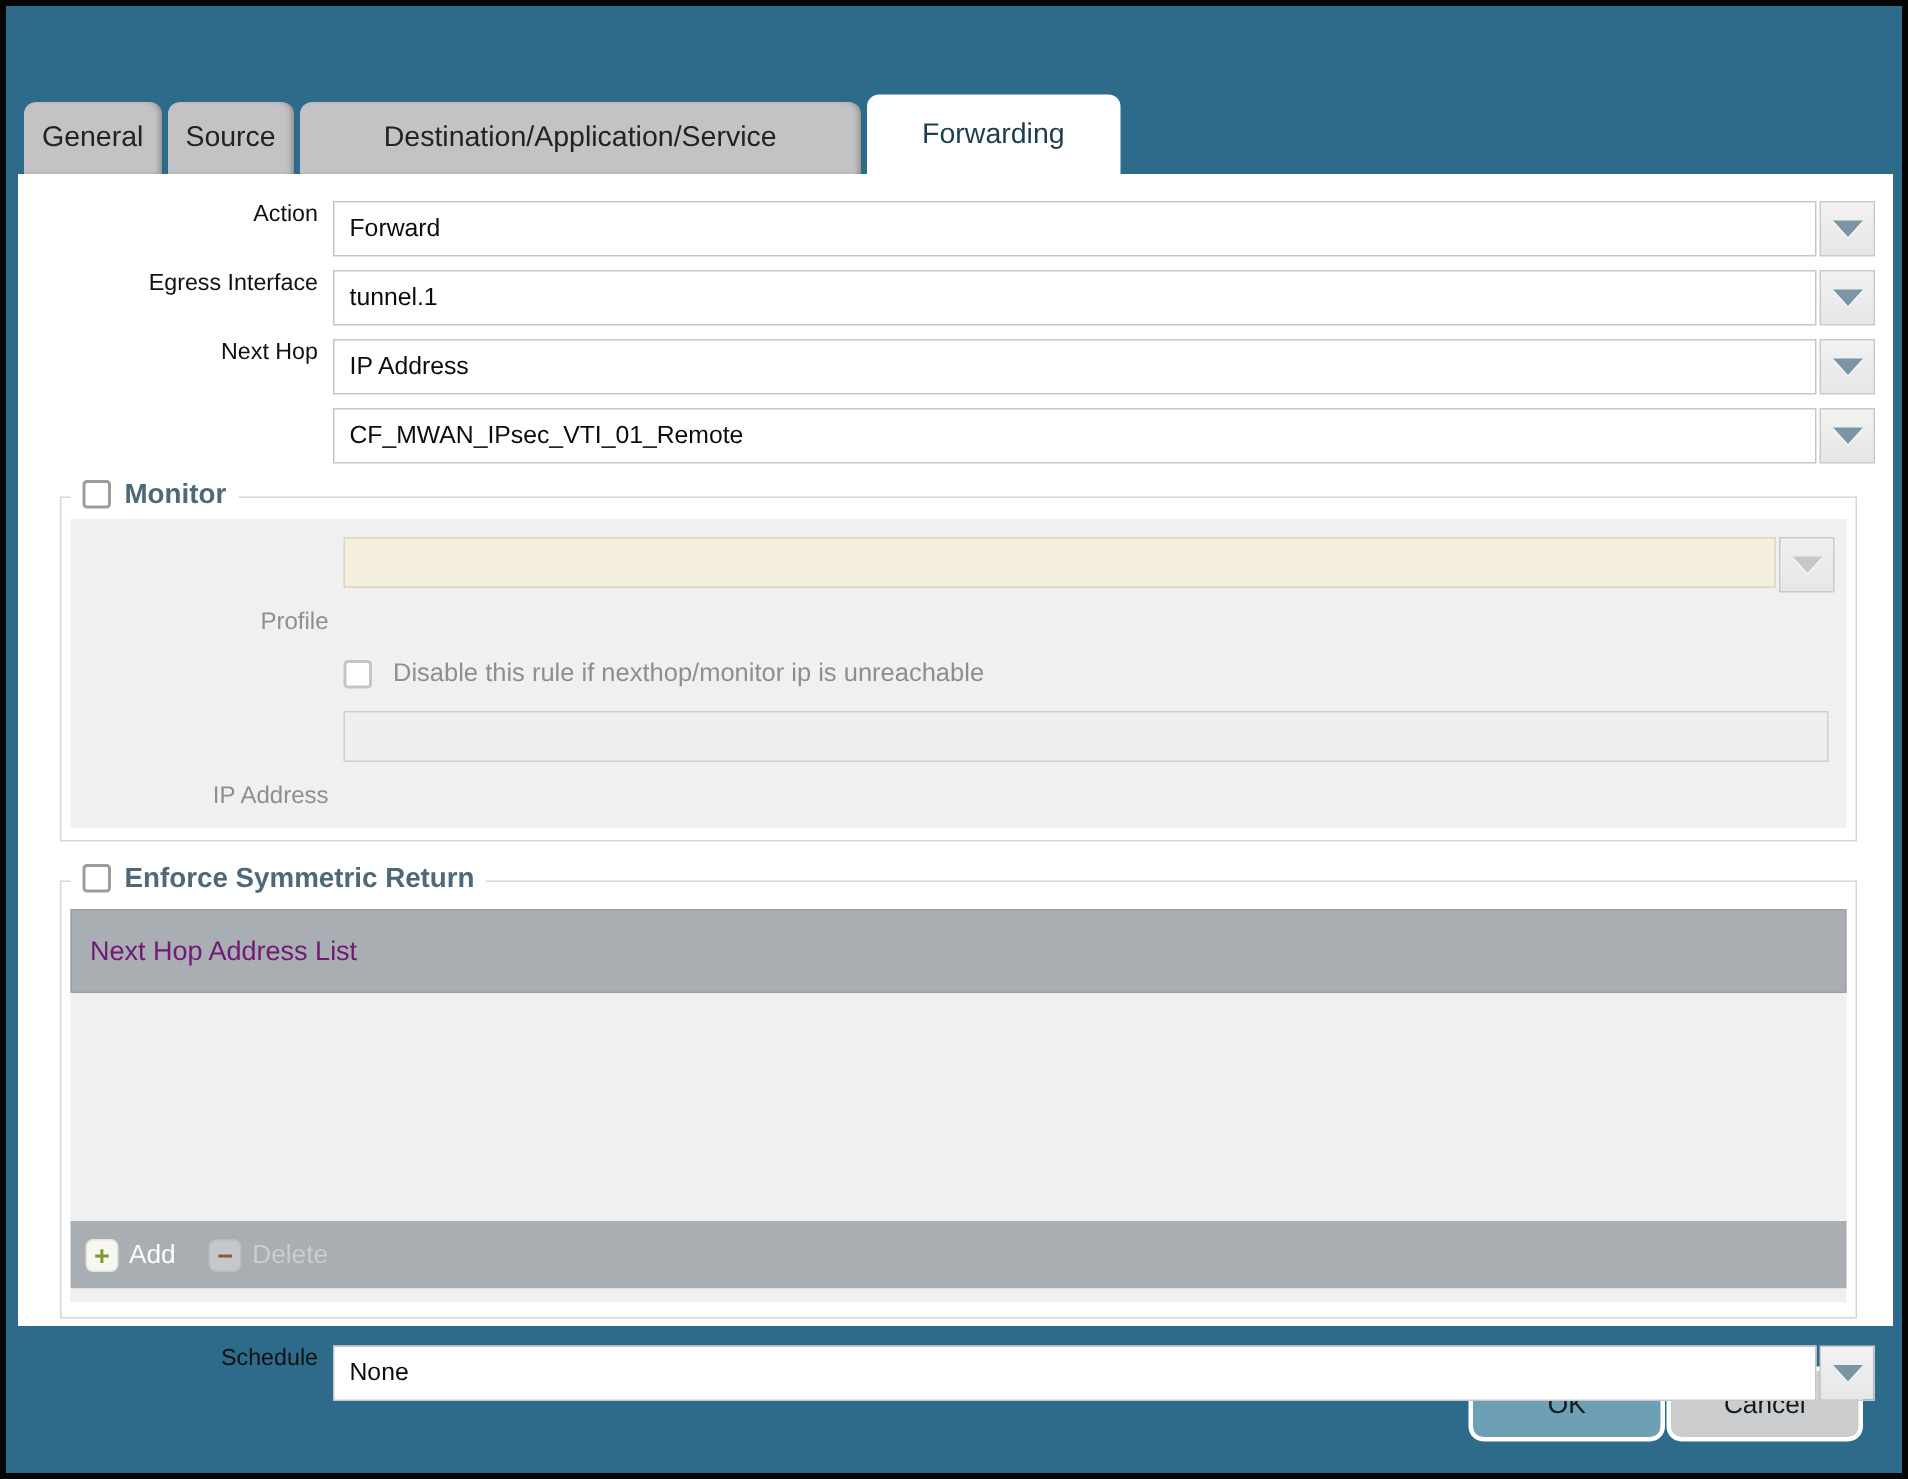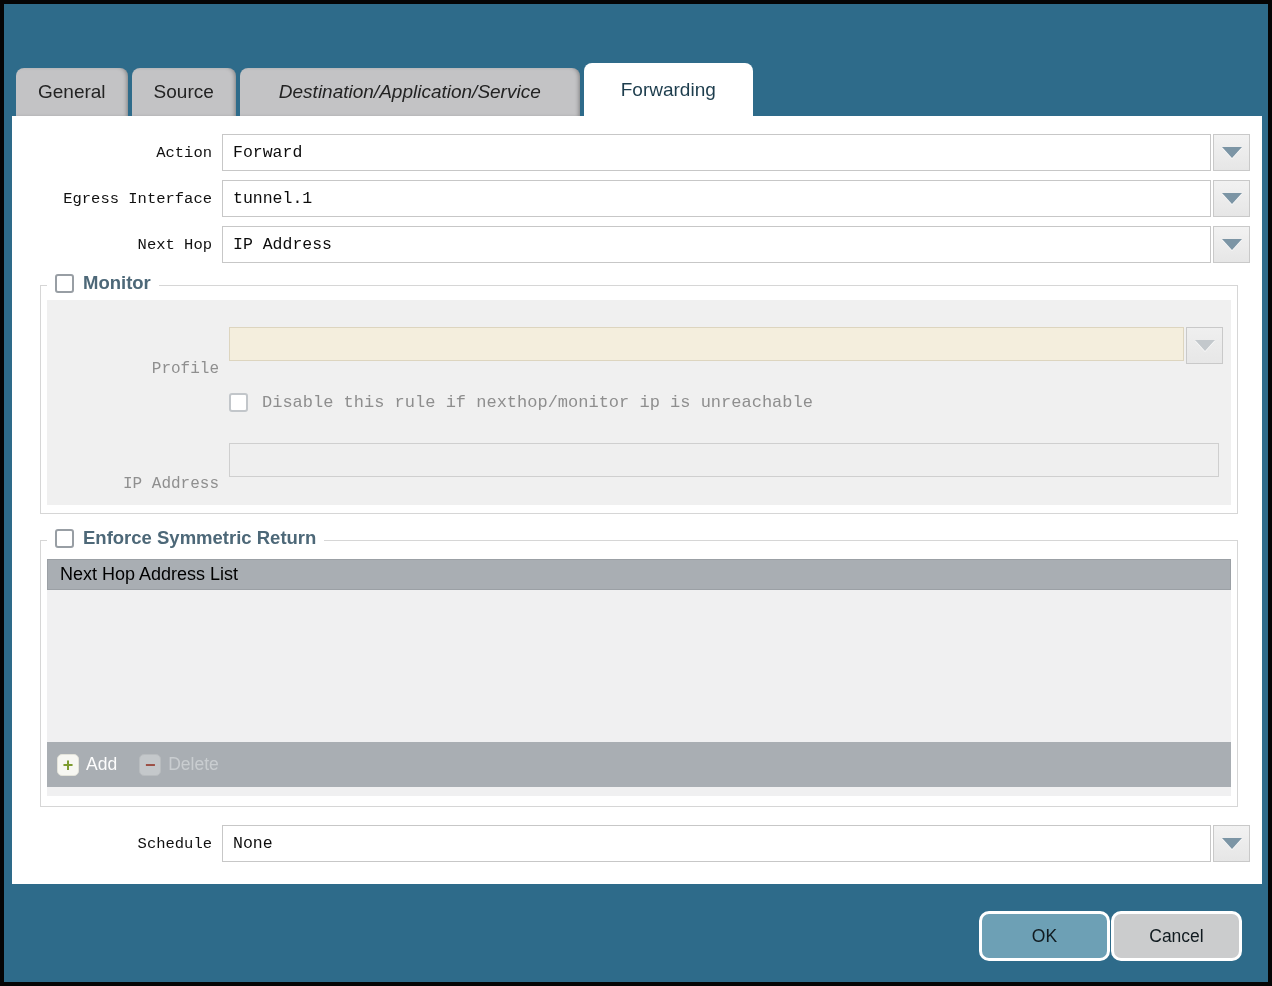--- a/index.html
+++ b/index.html
@@ -20,33 +20,33 @@
     background:radial-gradient(circle at 35% 30%, #bcdcef 0%, #5e9cc0 55%, #3a7ba3 100%);
     border:2px solid #ddeef8;color:#fff;font-weight:bold;font-size:16px;
     display:flex;align-items:center;justify-content:center;cursor:pointer;
     box-shadow:0 0 4px rgba(255,255,255,.5);
   }
   
   .tabstrip{position:absolute;left:12px;top:59px;height:53px;display:flex;align-items:flex-end;gap:4px;z-index:2;}
   .tab{
     height:48px;background:#c3c3c5;color:#232323;border-radius:8px 8px 0 0;
     display:flex;align-items:center;justify-content:center;font-size:19px;
-    padding:0 22px;box-sizing:border-box;cursor:pointer;
+    padding:0 12px;box-sizing:border-box;cursor:pointer;
     box-shadow:inset -3px 0 4px -2px rgba(0,0,0,.35);
   }
-  .tab.wide{padding:0 39px;font-style:italic;}
+  .tab.wide{padding:0 56px;}
   .tab.active{
     height:53px;background:#ffffff;color:#1d3d4d;box-shadow:none;padding:0 37px;
   }
   
   .content{
     position:absolute;left:8px;right:6px;top:112px;height:768px;background:#fff;
     box-sizing:border-box;padding:18px 12px 0 0;z-index:1;
   }
-  .row{display:flex;align-items:center;margin-bottom:9px;font-family:Liberation Mono, monospace;}
+  .row{display:flex;align-items:flex-start;margin-bottom:9px;}
   .row-label{width:200px;text-align:right;padding-right:10px;font-size:15.5px;color:#111;flex:none;}
   .combo{flex:1;display:flex;height:37px;box-sizing:border-box;}
   .combo-value{
     flex:1;border:1px solid #c7c7c7;background:#fff;display:flex;align-items:center;
     padding-left:10px;font-size:16.5px;color:#0c0c0c;box-sizing:border-box;
   }
   .combo-btn{
     width:37px;margin-left:2px;border:1px solid #c9c9c9;box-sizing:border-box;
     background:linear-gradient(#f2f2f2,#e6e6e6);
     display:flex;align-items:center;justify-content:center;cursor:pointer;flex:none;
@@ -74,22 +74,22 @@
   .panel .row-label{width:172px;color:#8f8f8f;font-size:16px;margin-top:48px;}
   .input-beige{flex:1;height:34px;background:#f4eedd;border:1px solid #ddd5bf;box-sizing:border-box;}
   .input-disabled{flex:1;height:34px;background:#efefef;border:1px solid #cfcfcf;box-sizing:border-box;margin-right:4px;}
   .combo-btn.disabled{background:linear-gradient(#efefef,#e7e7e7);cursor:default;}
   .chk-row{display:flex;align-items:center;gap:14px;margin-left:182px;}
   .chk-label{color:#8e8e8e;font-size:17px;}
   
   .group.symret{margin-top:26px;padding-bottom:10px;}
   .nh-table{margin:4px 0 0 0;}
   .nh-header{
-    height:31px;background:#a9aeb3;border:1px solid #9ba0a5;box-sizing:border-box;
-    display:flex;align-items:center;padding-left:12px;color:#000000;font-size:18px;
+    height:56px;background:#a9aeb3;border:1px solid #9ba0a5;box-sizing:border-box;
+    display:flex;align-items:center;padding-left:12px;color:#701a75;font-size:18px;
   }
   .nh-body{height:152px;background:#f0f0f1;}
   .nh-footer{
     height:45px;background:#a9aeb3;display:flex;align-items:center;gap:22px;padding-left:10px;
   }
   .nh-strip{height:9px;background:#f0f0f1;}
   .tbl-btn{display:flex;align-items:center;gap:7px;cursor:pointer;}
   .icon-chip{
     width:22px;height:22px;border-radius:5px;display:flex;align-items:center;justify-content:center;
     font-weight:bold;font-size:18px;line-height:1;box-sizing:border-box;
@@ -149,20 +149,29 @@
     <div class="row">
       <div class="row-label">Next Hop</div>
       <div class="combo">
         <div class="combo-value">IP Address</div>
         <div class="combo-btn">
             <span class="caret"></span>
           </div>
       </div>
     </div>
 
+    <div class="row">
+      <div class="row-label"></div>
+      <div class="combo">
+        <div class="combo-value">CF_MWAN_IPsec_VTI_01_Remote</div>
+        <div class="combo-btn">
+            <span class="caret"></span>
+          </div>
+      </div>
+    </div>
 
     <div class="group monitor">
       <div class="group-legend">
         <span class="checkbox"></span>
         <span>Monitor</span>
       </div>
       <div class="panel">
         <div class="row">
           <div class="row-label">Profile</div>
           <div class="combo">

